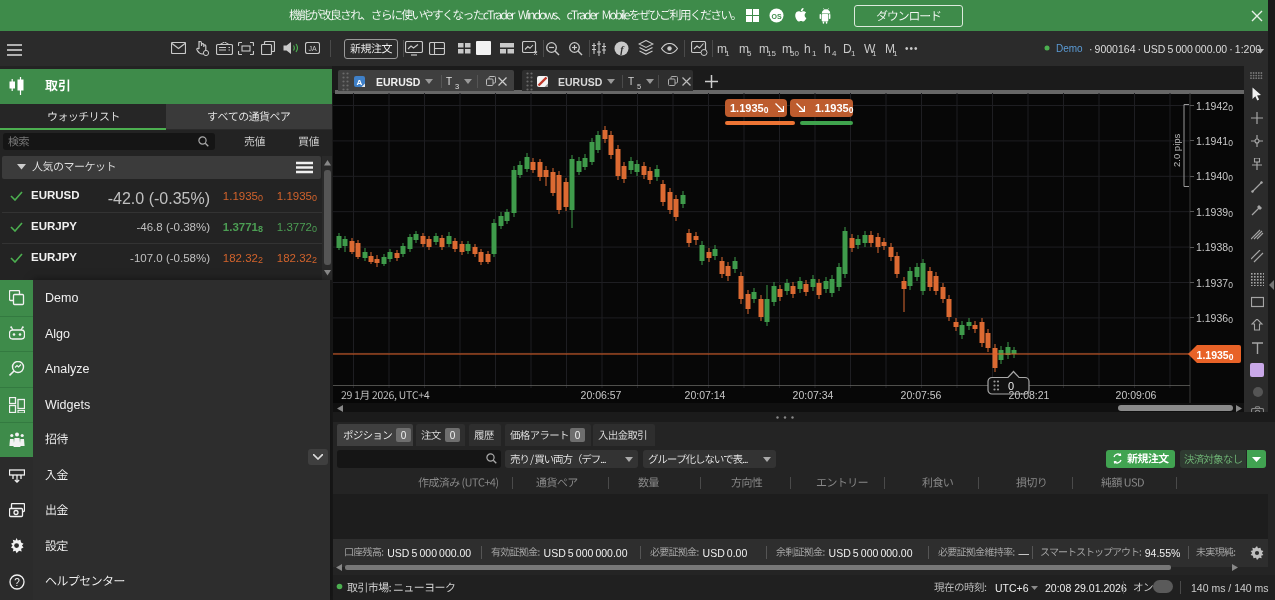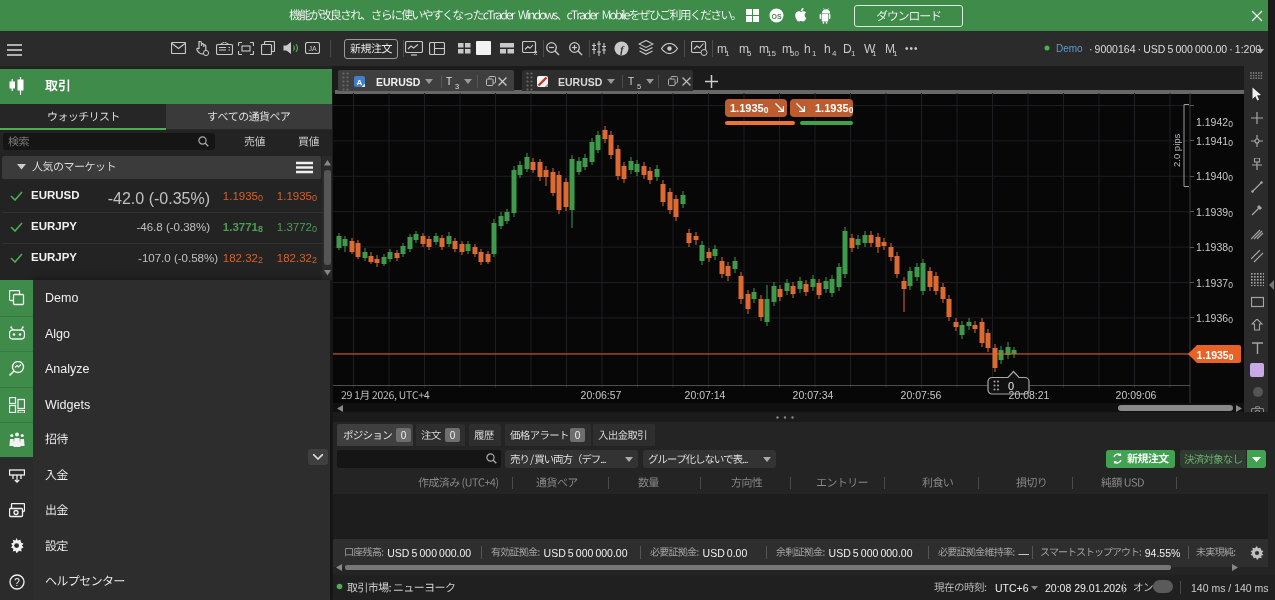--- a/index.html
+++ b/index.html
@@ -233,21 +233,21 @@
     </svg>
     <div style="position:absolute;left:31px;top:221px;font-size:11.5px;color:#f0f0f0;font-weight:700;white-space:nowrap;line-height:1;">EURJPY</div>
     <div style="position:absolute;left:210px;top:222px;font-size:11.5px;color:#c0c0c0;font-weight:400;white-space:nowrap;line-height:1;transform:translateX(-100%);">-46.8 (-0.38%)</div>
     <div style="position:absolute;left:263px;top:222px;font-size:11.5px;color:#4c9e54;font-weight:700;white-space:nowrap;line-height:1;transform:translateX(-100%);">1.3771<span style="font-size:9px;vertical-align:-1px">8</span></div>
     <div style="position:absolute;left:317px;top:222px;font-size:11.5px;color:#4c9e54;font-weight:400;white-space:nowrap;line-height:1;transform:translateX(-100%);">1.3772<span style="font-size:9px;vertical-align:-1px">0</span></div>
     <div style="position:absolute;left:2px;top:243px;width:320px;height:1px;background:#333;"></div>
     <svg style="position:absolute;left:10px;top:253px" width="13" height="10">
       <path d="M1 5l4 4 7-8" fill="none" stroke="#4caf50" stroke-width="1.6"></path>
     </svg>
     <div style="position:absolute;left:31px;top:252px;font-size:11.5px;color:#f0f0f0;font-weight:700;white-space:nowrap;line-height:1;">EURJPY</div>
-    <div style="position:absolute;left:210px;top:253px;font-size:11.5px;color:#c0c0c0;font-weight:400;white-space:nowrap;line-height:1;transform:translateX(-100%);margin-left:8px;">-107.0 (-0.58%)</div>
+    <div style="position:absolute;left:210px;top:253px;font-size:11.5px;color:#c0c0c0;font-weight:400;white-space:nowrap;line-height:1;transform:translateX(-100%);">-107.0 (-0.58%)</div>
     <div style="position:absolute;left:263px;top:253px;font-size:11.5px;color:#d2632c;font-weight:400;white-space:nowrap;line-height:1;transform:translateX(-100%);">182.32<span style="font-size:9px;vertical-align:-1px">2</span></div>
     <div style="position:absolute;left:317px;top:253px;font-size:11.5px;color:#d2632c;font-weight:400;white-space:nowrap;line-height:1;transform:translateX(-100%);">182.32<span style="font-size:9px;vertical-align:-1px">2</span></div>
     <div style="position:absolute;left:33px;top:280px;width:297px;height:320px;background:#2d2d2d;box-shadow:0 0 8px rgba(0,0,0,.5);"></div>
     <div style="position:absolute;left:0px;top:280px;width:33px;height:177px;background:#3e8b4a;"></div>
     <div style="position:absolute;left:0px;top:457px;width:33px;height:143px;background:#2b2b2b;"></div>
     <div style="position:absolute;left:0px;top:315.5px;width:33px;height:1px;background:#337a40;"></div>
     <div style="position:absolute;left:0px;top:351px;width:33px;height:1px;background:#337a40;"></div>
     <div style="position:absolute;left:0px;top:386.5px;width:33px;height:1px;background:#337a40;"></div>
     <div style="position:absolute;left:0px;top:422px;width:33px;height:1px;background:#337a40;"></div>
     <svg style="position:absolute;left:9px;top:290px" width="16" height="16">
@@ -645,21 +645,21 @@
       <line x1="662" y1="251" x2="662" y2="279" stroke="#dc6a32" stroke-width="1"></line>
       <rect x="659.5" y="255" width="5" height="20" fill="#dc6a32"></rect>
       <line x1="668" y1="253" x2="668" y2="271" stroke="#3f9b4b" stroke-width="1"></line>
       <rect x="665.5" y="257" width="5" height="10" fill="#3f9b4b"></rect>
       <line x1="675" y1="249" x2="675" y2="266" stroke="#3f9b4b" stroke-width="1"></line>
       <rect x="672.5" y="254" width="5" height="8" fill="#3f9b4b"></rect>
       <line x1="681" y1="254" x2="681" y2="265" stroke="#3f9b4b" stroke-width="1"></line>
       <rect x="678.5" y="257" width="5" height="4" fill="#3f9b4b"></rect>
       <line x1="0" y1="261" x2="857" y2="261" stroke="#e06027" stroke-width="1"></line>
     </svg>
-    <div style="position:absolute;left:1196px;top:100.5px;font-size:10.5px;color:#c8c8c8;font-weight:400;white-space:nowrap;line-height:1;margin-top:16px;">1.1942<span style="font-size:8.5px;vertical-align:-1px">0</span></div>
+    <div style="position:absolute;left:1196px;top:100.5px;font-size:10.5px;color:#c8c8c8;font-weight:400;white-space:nowrap;line-height:1;">1.1942<span style="font-size:8.5px;vertical-align:-1px">0</span></div>
     <div style="position:absolute;left:1190px;top:105px;width:4px;height:1px;background:#555;"></div>
     <div style="position:absolute;left:1196px;top:135.9px;font-size:10.5px;color:#c8c8c8;font-weight:400;white-space:nowrap;line-height:1;">1.1941<span style="font-size:8.5px;vertical-align:-1px">0</span></div>
     <div style="position:absolute;left:1190px;top:140px;width:4px;height:1px;background:#555;"></div>
     <div style="position:absolute;left:1196px;top:171.3px;font-size:10.5px;color:#c8c8c8;font-weight:400;white-space:nowrap;line-height:1;">1.1940<span style="font-size:8.5px;vertical-align:-1px">0</span></div>
     <div style="position:absolute;left:1190px;top:176px;width:4px;height:1px;background:#555;"></div>
     <div style="position:absolute;left:1196px;top:206.7px;font-size:10.5px;color:#c8c8c8;font-weight:400;white-space:nowrap;line-height:1;">1.1939<span style="font-size:8.5px;vertical-align:-1px">0</span></div>
     <div style="position:absolute;left:1190px;top:211px;width:4px;height:1px;background:#555;"></div>
     <div style="position:absolute;left:1196px;top:242.1px;font-size:10.5px;color:#c8c8c8;font-weight:400;white-space:nowrap;line-height:1;">1.1938<span style="font-size:8.5px;vertical-align:-1px">0</span></div>
     <div style="position:absolute;left:1190px;top:247px;width:4px;height:1px;background:#555;"></div>
     <div style="position:absolute;left:1196px;top:277.5px;font-size:10.5px;color:#c8c8c8;font-weight:400;white-space:nowrap;line-height:1;">1.1937<span style="font-size:8.5px;vertical-align:-1px">0</span></div>

